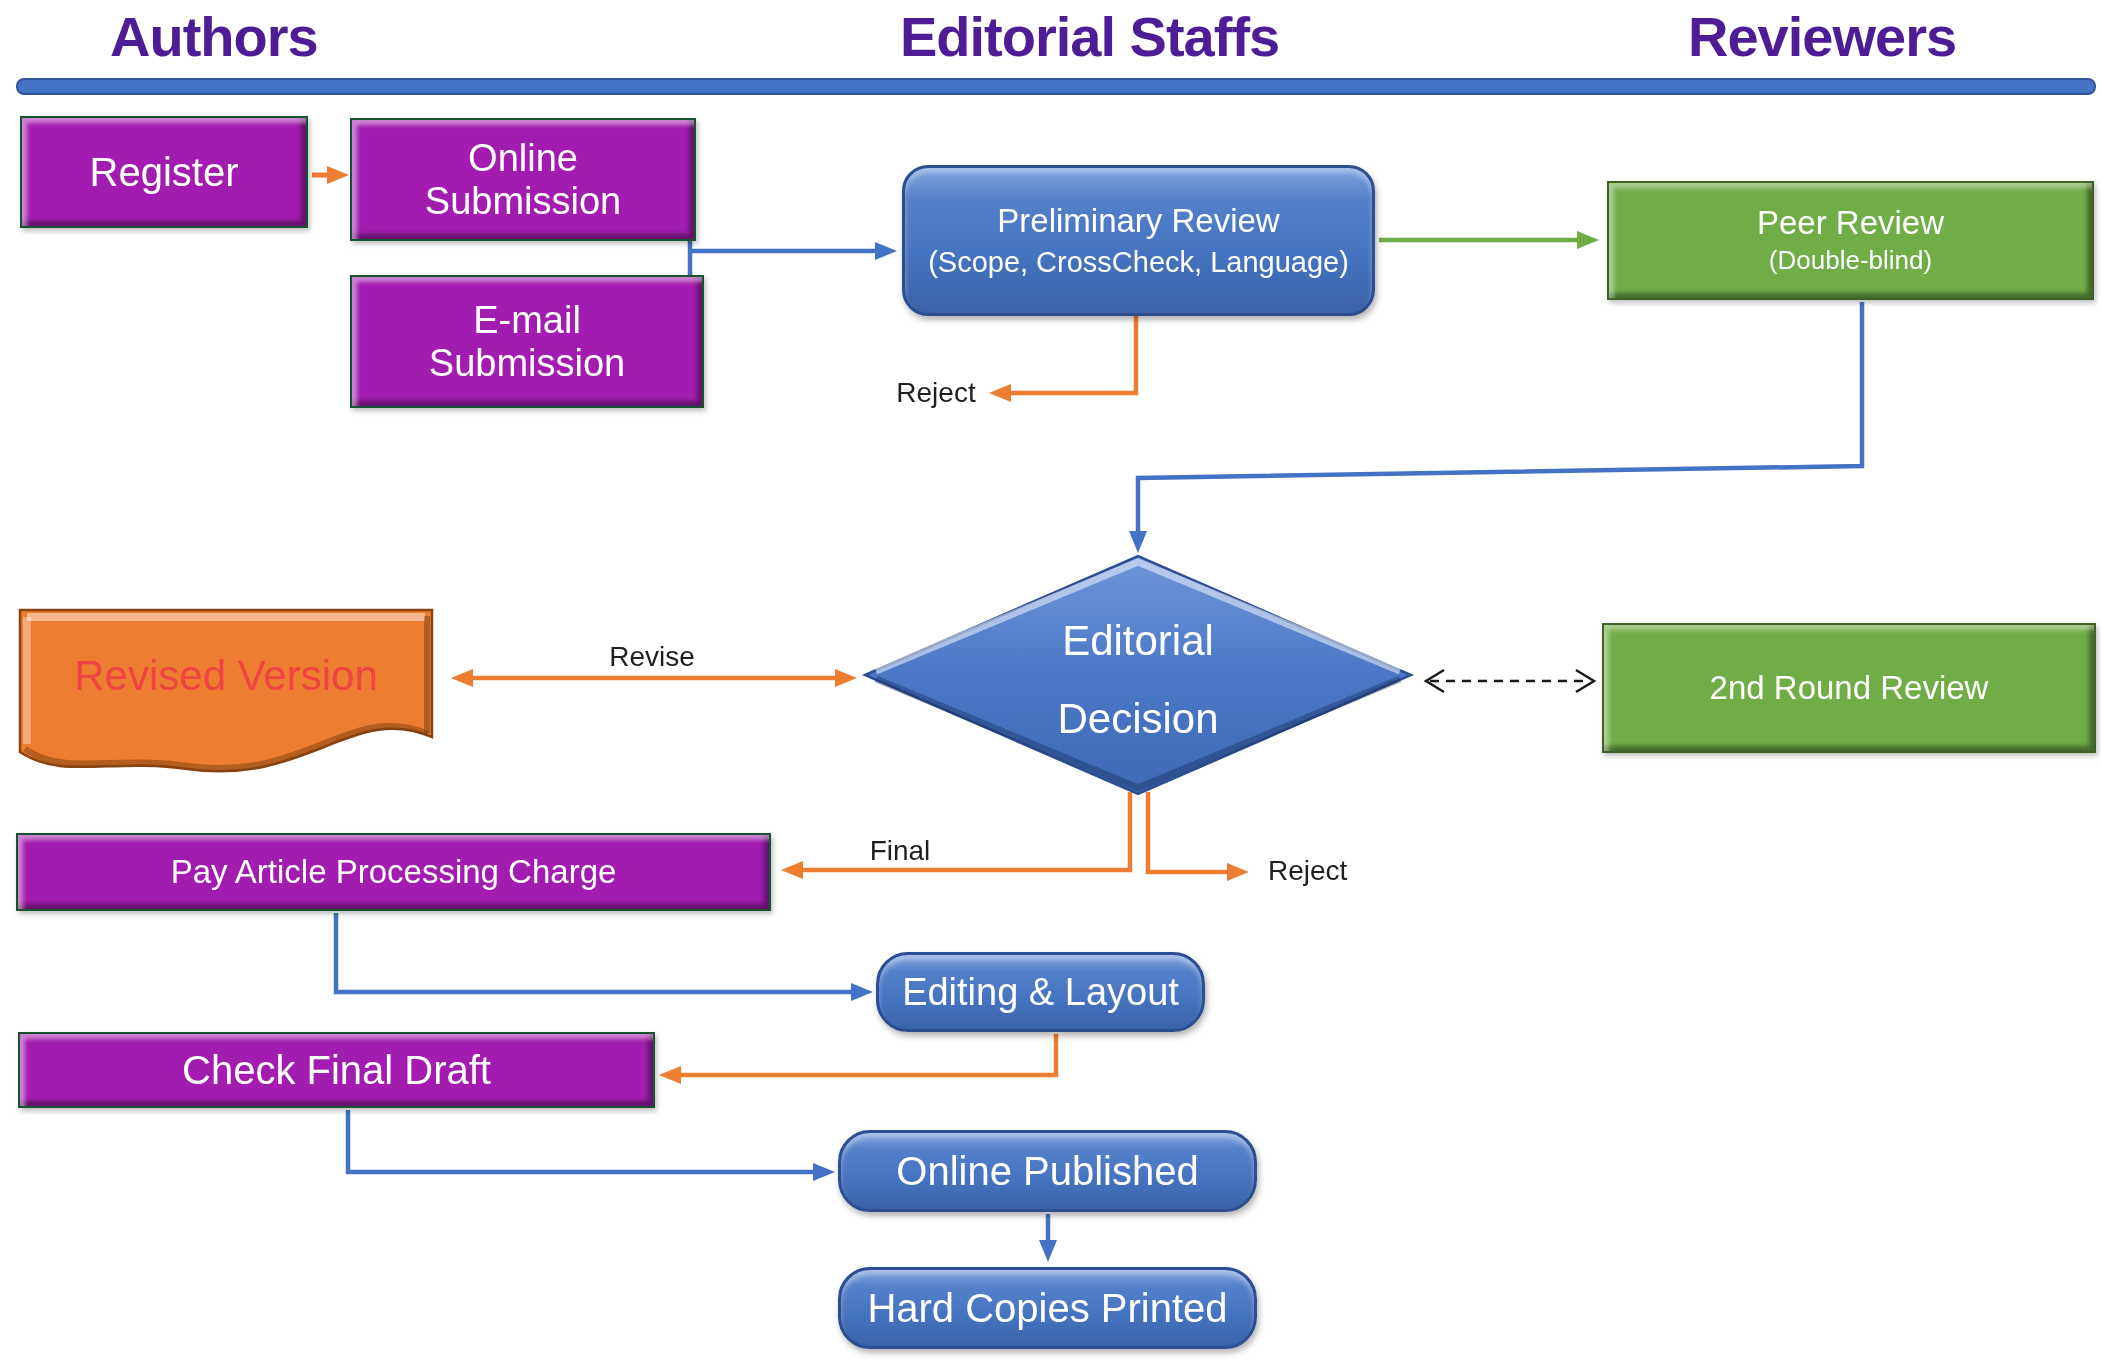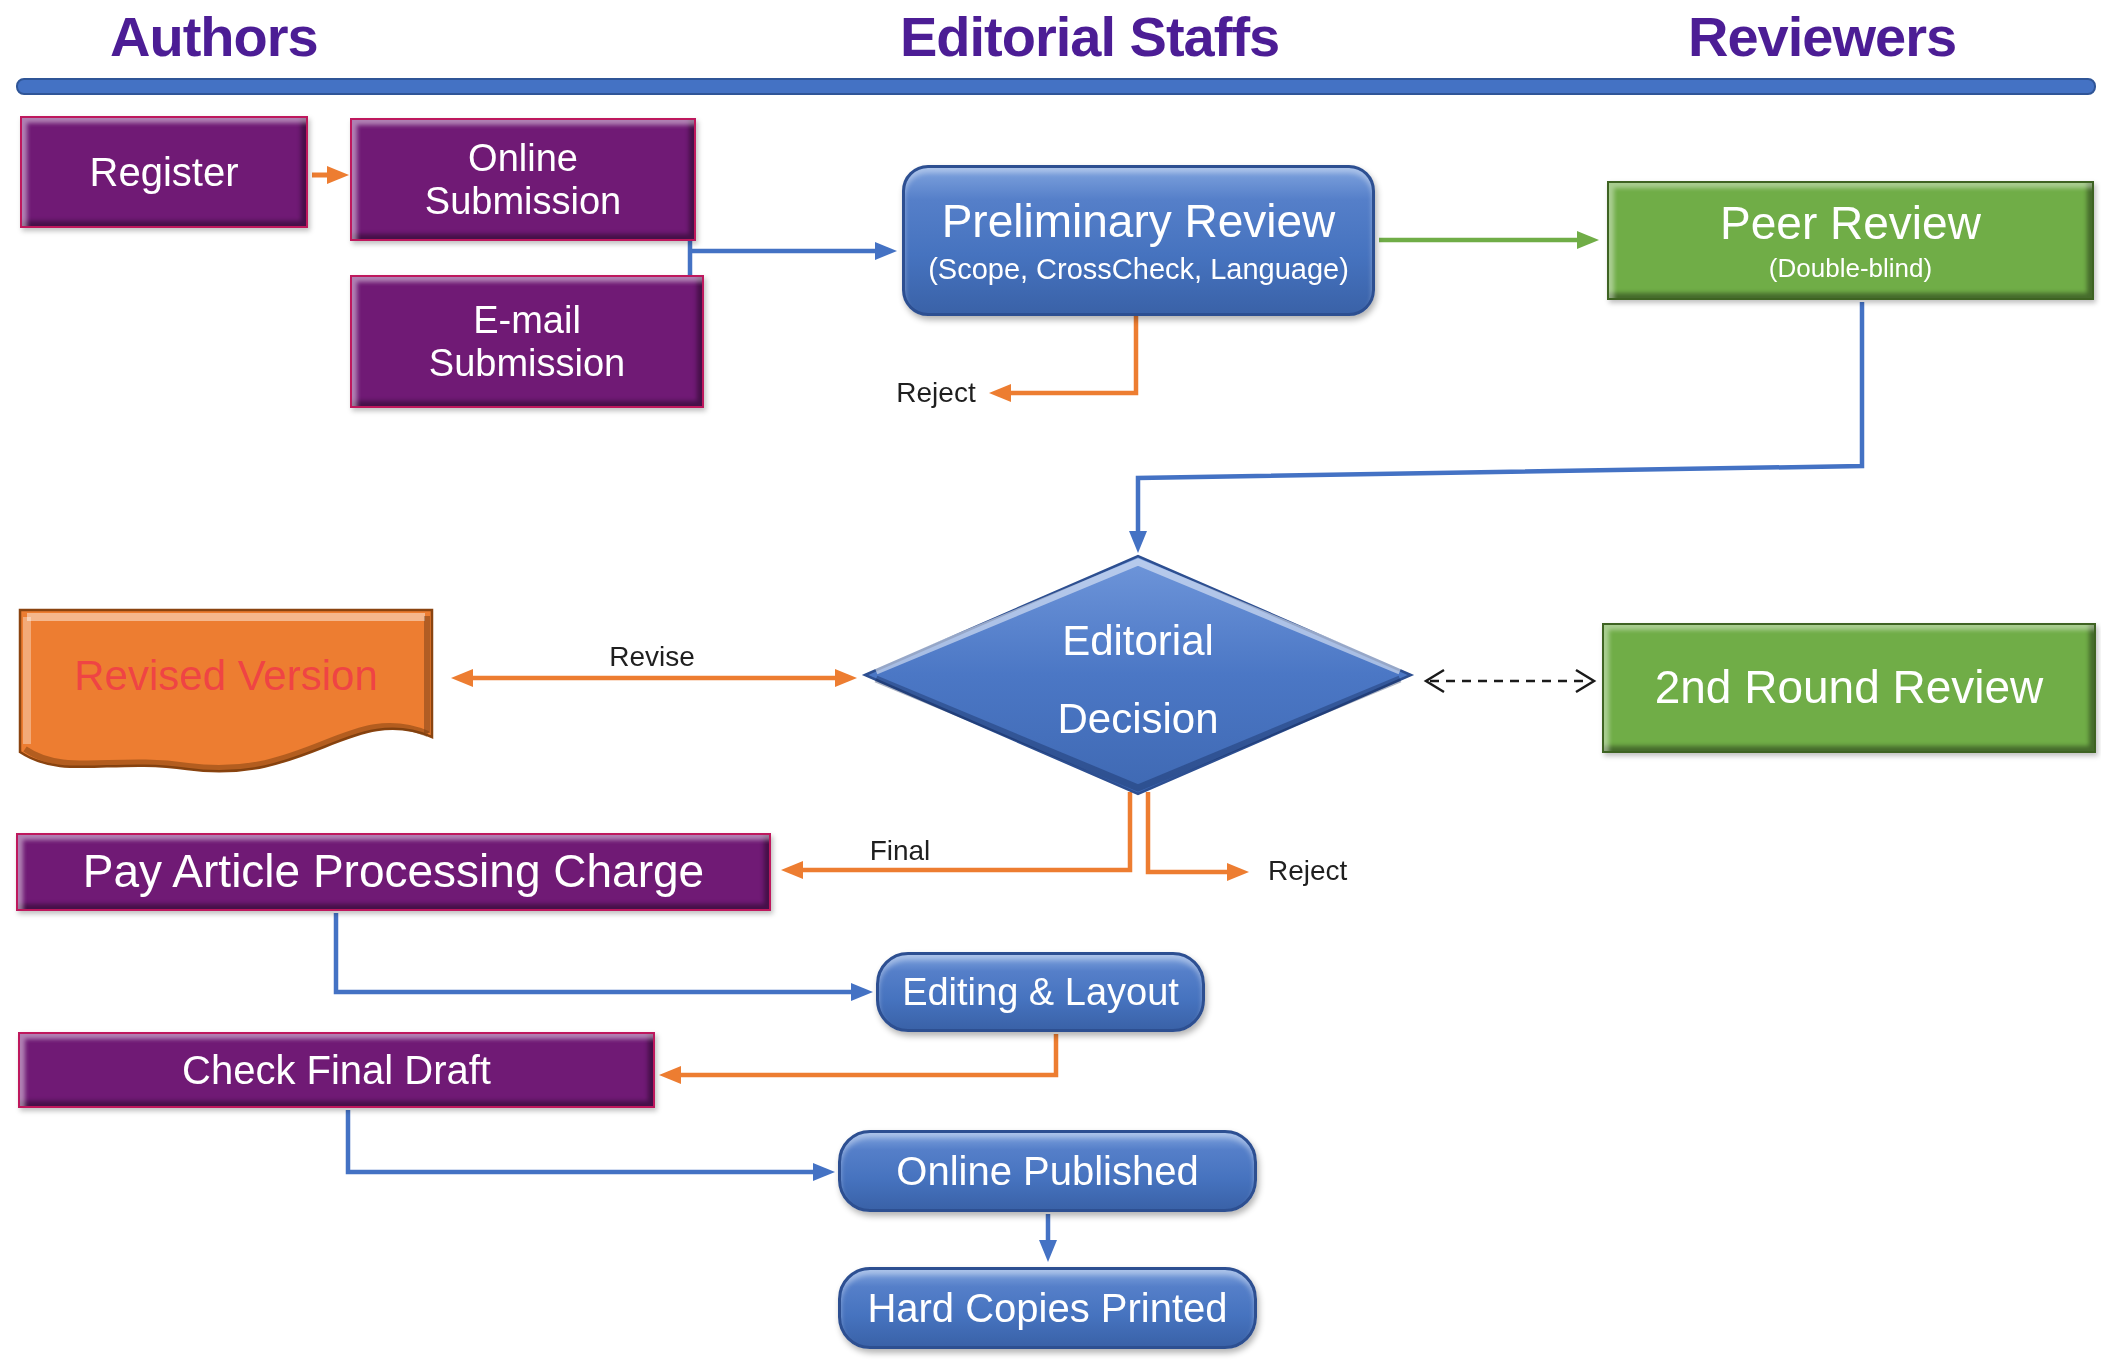--- a/index.html
+++ b/index.html
@@ -14,38 +14,38 @@
   }
   .bar{
     position:absolute;z-index:2;left:16px;top:78px;width:2076px;height:13px;
     background:#4472C4;border:2px solid #2F5597;border-radius:8px;
   }
   .node{
     position:absolute;z-index:2;display:flex;flex-direction:column;align-items:center;
     justify-content:center;text-align:center;color:#ffffff;line-height:1.12;
   }
   .orange{
-    background:#701a75;border:2px solid #be185d;
+    background:#a21caf;border:2px solid #14532d;
     box-shadow:inset 7px 7px 4px -2px rgba(255,255,255,.45),
                inset -7px -7px 4px -2px rgba(0,0,0,.38),
                2px 3px 5px rgba(0,0,0,.25);
   }
   .green{
     background:#70AD47;border:2px solid #3e6322;
     box-shadow:inset 7px 7px 4px -2px rgba(255,255,255,.40),
                inset -7px -7px 4px -2px rgba(0,0,0,.38),
                2px 3px 5px rgba(0,0,0,.25);
   }
   .blue{
     background:linear-gradient(180deg,#7fa3de 0%,#557fc9 22%,#4673bf 60%,#3a62a8 100%);
     border:3px solid #2d4f91;border-radius:32px;
     box-shadow:inset 0 5px 5px rgba(255,255,255,.35),2px 4px 6px rgba(0,0,0,.30);
   }
   .blue.big{border-radius:26px;}
-  .t40{font-size:40px;} .t42{font-size:46px;} .t38{font-size:38px;}
+  .t40{font-size:40px;} .t42{font-size:33px;} .t38{font-size:38px;}
   .sub{font-size:29px;margin-top:6px;}
   .sub-sm{font-size:26px;margin-top:4px;}
   .freetext{
     position:absolute;z-index:3;color:#1f1f1f;font-size:28px;line-height:34px;
     text-align:center;
   }
   .dmtext{position:absolute;z-index:3;color:#ffffff;font-size:42px;width:300px;text-align:center;}
   .doc-label{
     position:absolute;z-index:3;color:#ef4444;font-size:42px;width:412px;left:20px;top:652px;
     text-align:center;

